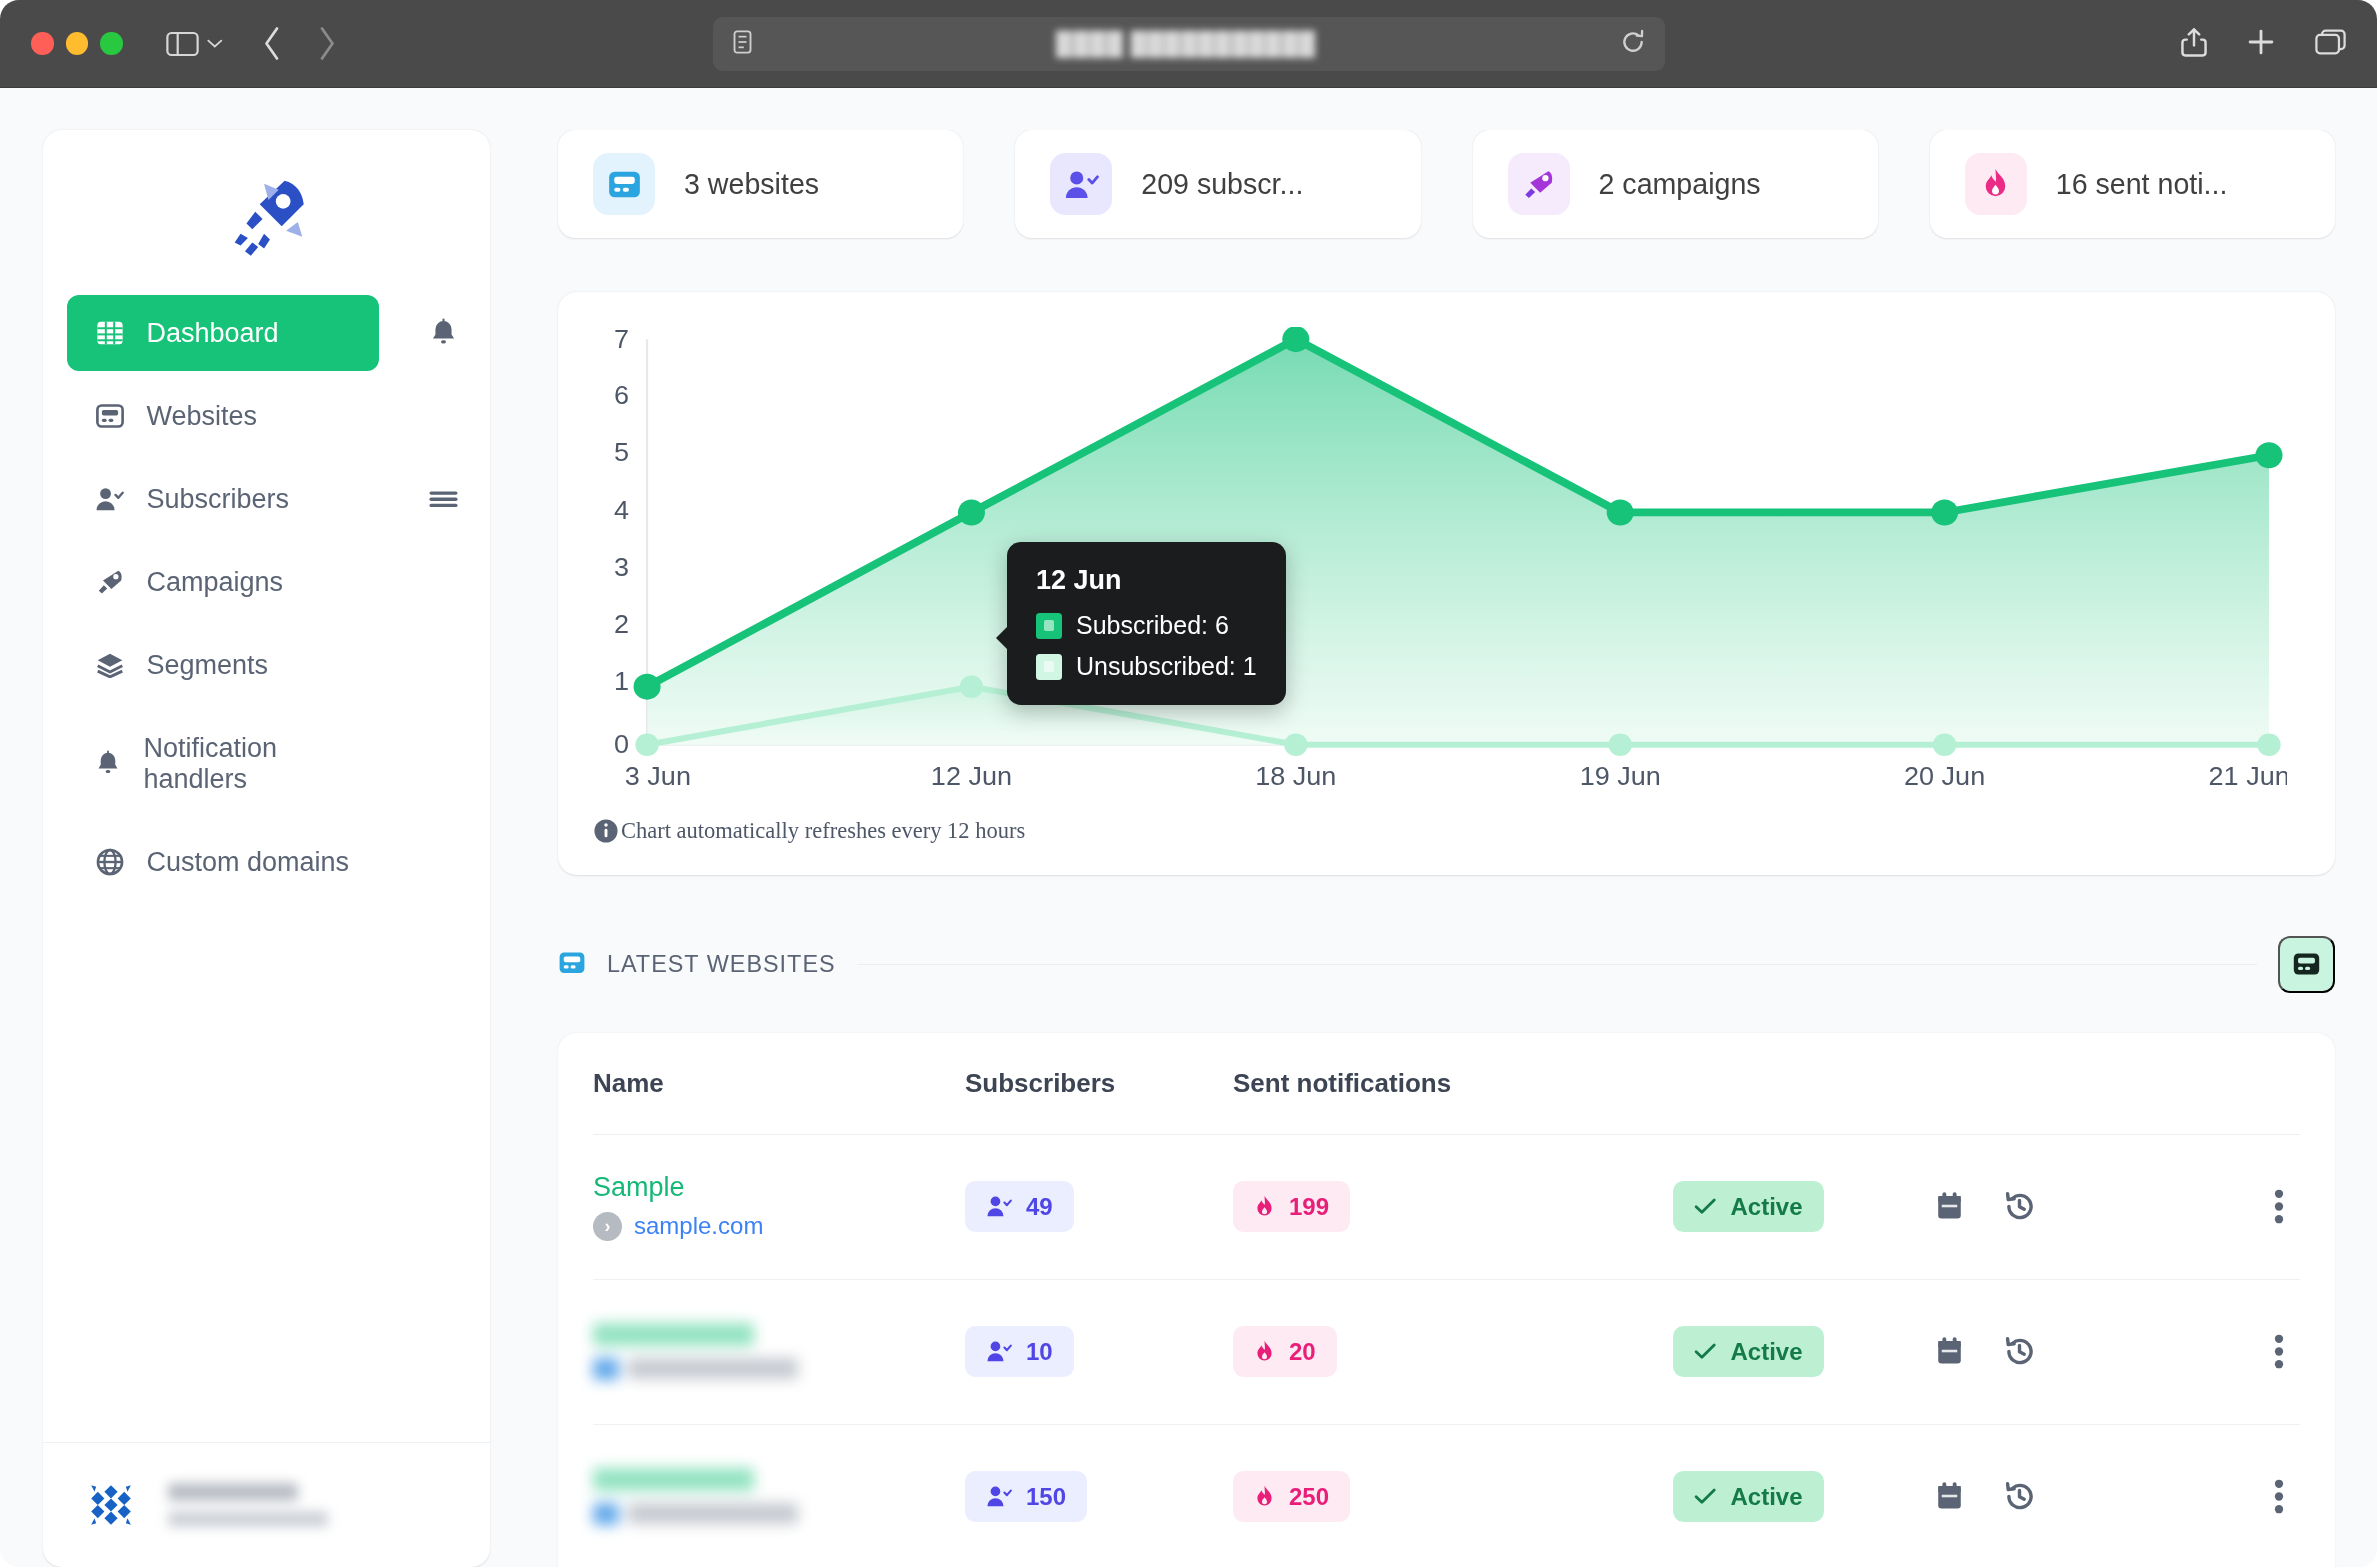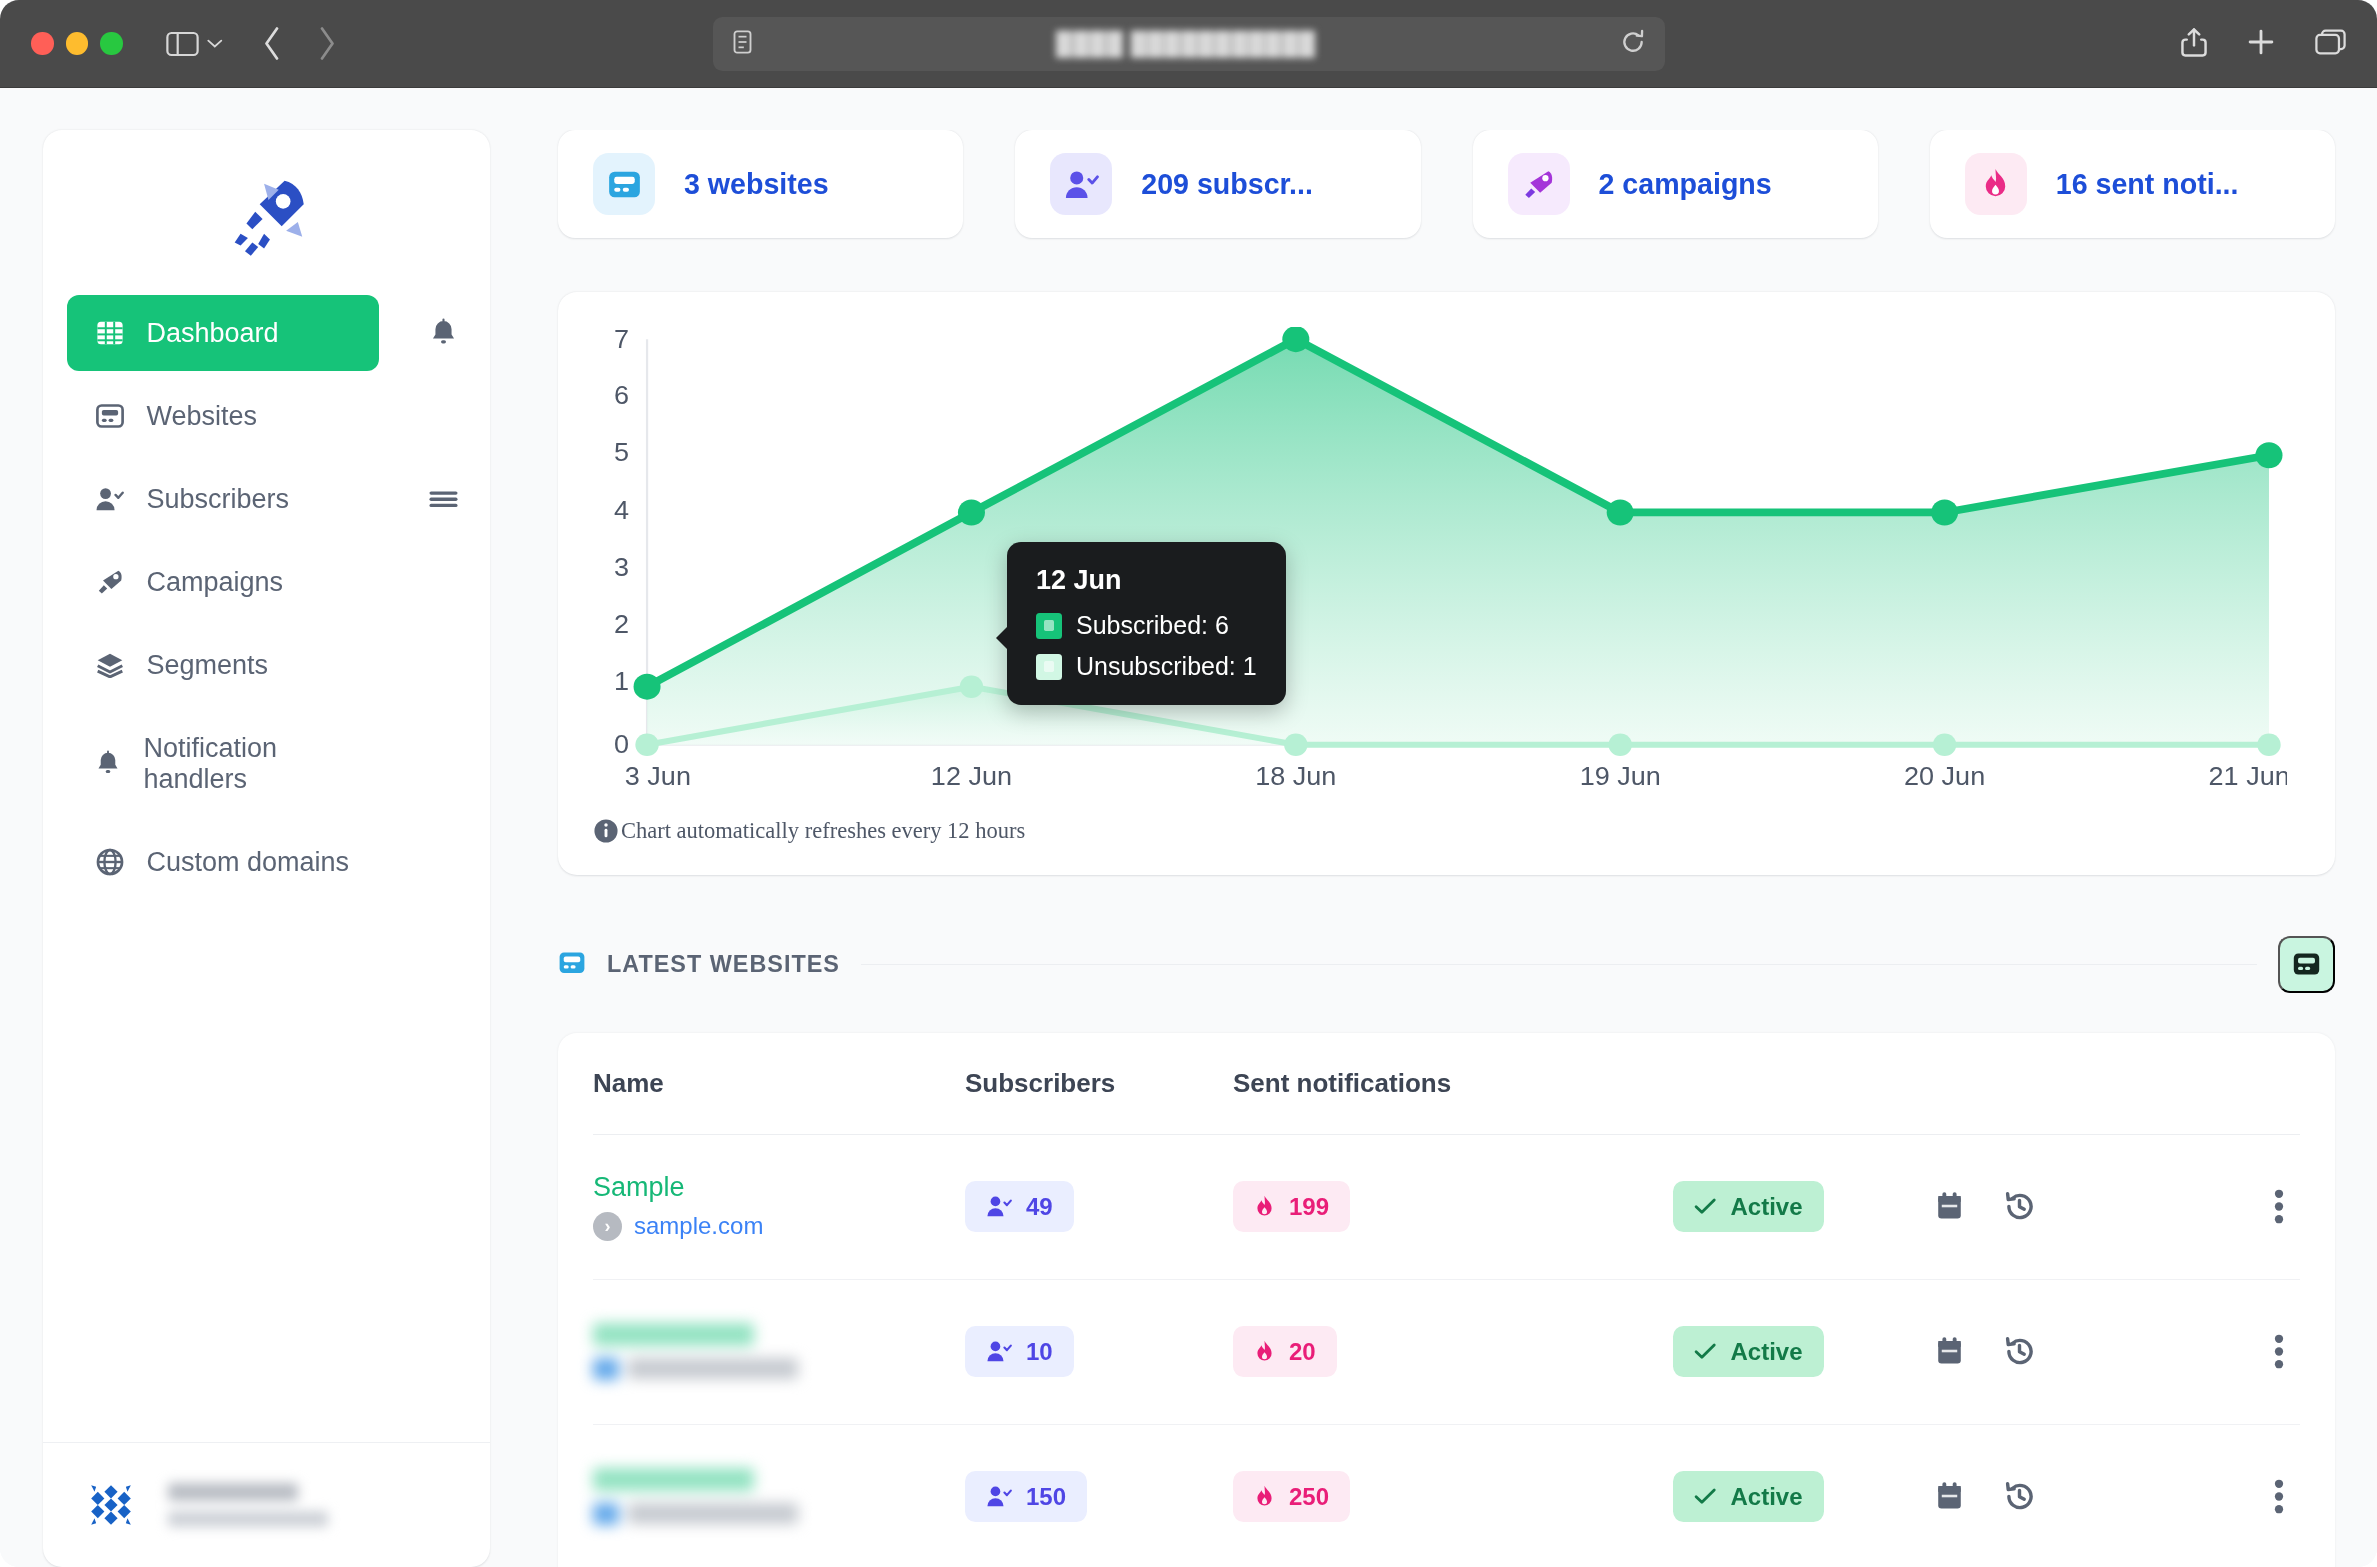--- a/index.html
+++ b/index.html
@@ -101,21 +101,21 @@
   .stat-card {
     flex: 1; background: #ffffff; border-radius: 17.3px;
     box-shadow: 0 0.9px 2.6px rgba(16,24,40,.07), 0 0.9px 1.7px rgba(16,24,40,.05);
     height: 108px; display: flex; align-items: center; padding-left: 35px; gap: 29px;
     overflow: hidden;
   }
   .stat-ico {
     width: 62px; height: 62px; border-radius: 15.6px; flex: none;
     display: flex; align-items: center; justify-content: center;
   }
-  .stat-label { font-size: 28.6px; color: #1d4ed8; font-weight: 700; white-space: nowrap; }
+  .stat-label { font-size: 28.6px; color: #404040; font-weight: 400; white-space: nowrap; }
 
   
   .chart-card {
     margin-top: 54px; background: #ffffff; border-radius: 19px;
     box-shadow: 0 0.9px 2.6px rgba(16,24,40,.07), 0 0.9px 1.7px rgba(16,24,40,.05);
     padding: 35px 48px 31px 35px; position: relative;
   }
   .chart-area { position: relative; height: 468px; }
   .chart-svg { display: block; width: 100%; height: 468px; }
   .chart-note {
@@ -137,21 +137,21 @@
   .tt-row { display: flex; align-items: center; gap: 14px; margin-top: 12px; font-size: 25px; }
   .sw { width: 26px; height: 26px; border-radius: 3.5px; position: relative; }
   .sw:after {
     content: ""; position: absolute; inset: 7.8px; border-radius: 1.7px;
     background: rgba(255,255,255,.55);
   }
 
   
   .lw-head { margin-top: 61px; display: flex; align-items: center; gap: 21px; }
   .lw-title {
-    font-size: 23.4px; font-weight: bold; color: #5b6474; letter-spacing: 1px;
+    font-size: 23.4px; font-weight: normal; color: #5b6474; letter-spacing: 1px;
   }
   .lw-rule { flex: 1; height: 0.9px; background: #eceef1; }
   .btn-add {
     display: flex; align-items: center; gap: 15.6px;
     border: 1.7px solid #16c379; color: #16a56a; background: #ffffff;
     border-radius: 12px; padding: 17.3px 28px; font-size: 26px; font-weight: 500;
   }
   .btn-sq {
     width: 57px; height: 57px; border-radius: 12px; background: #c9f5e0;
     display: flex; align-items: center; justify-content: center;

